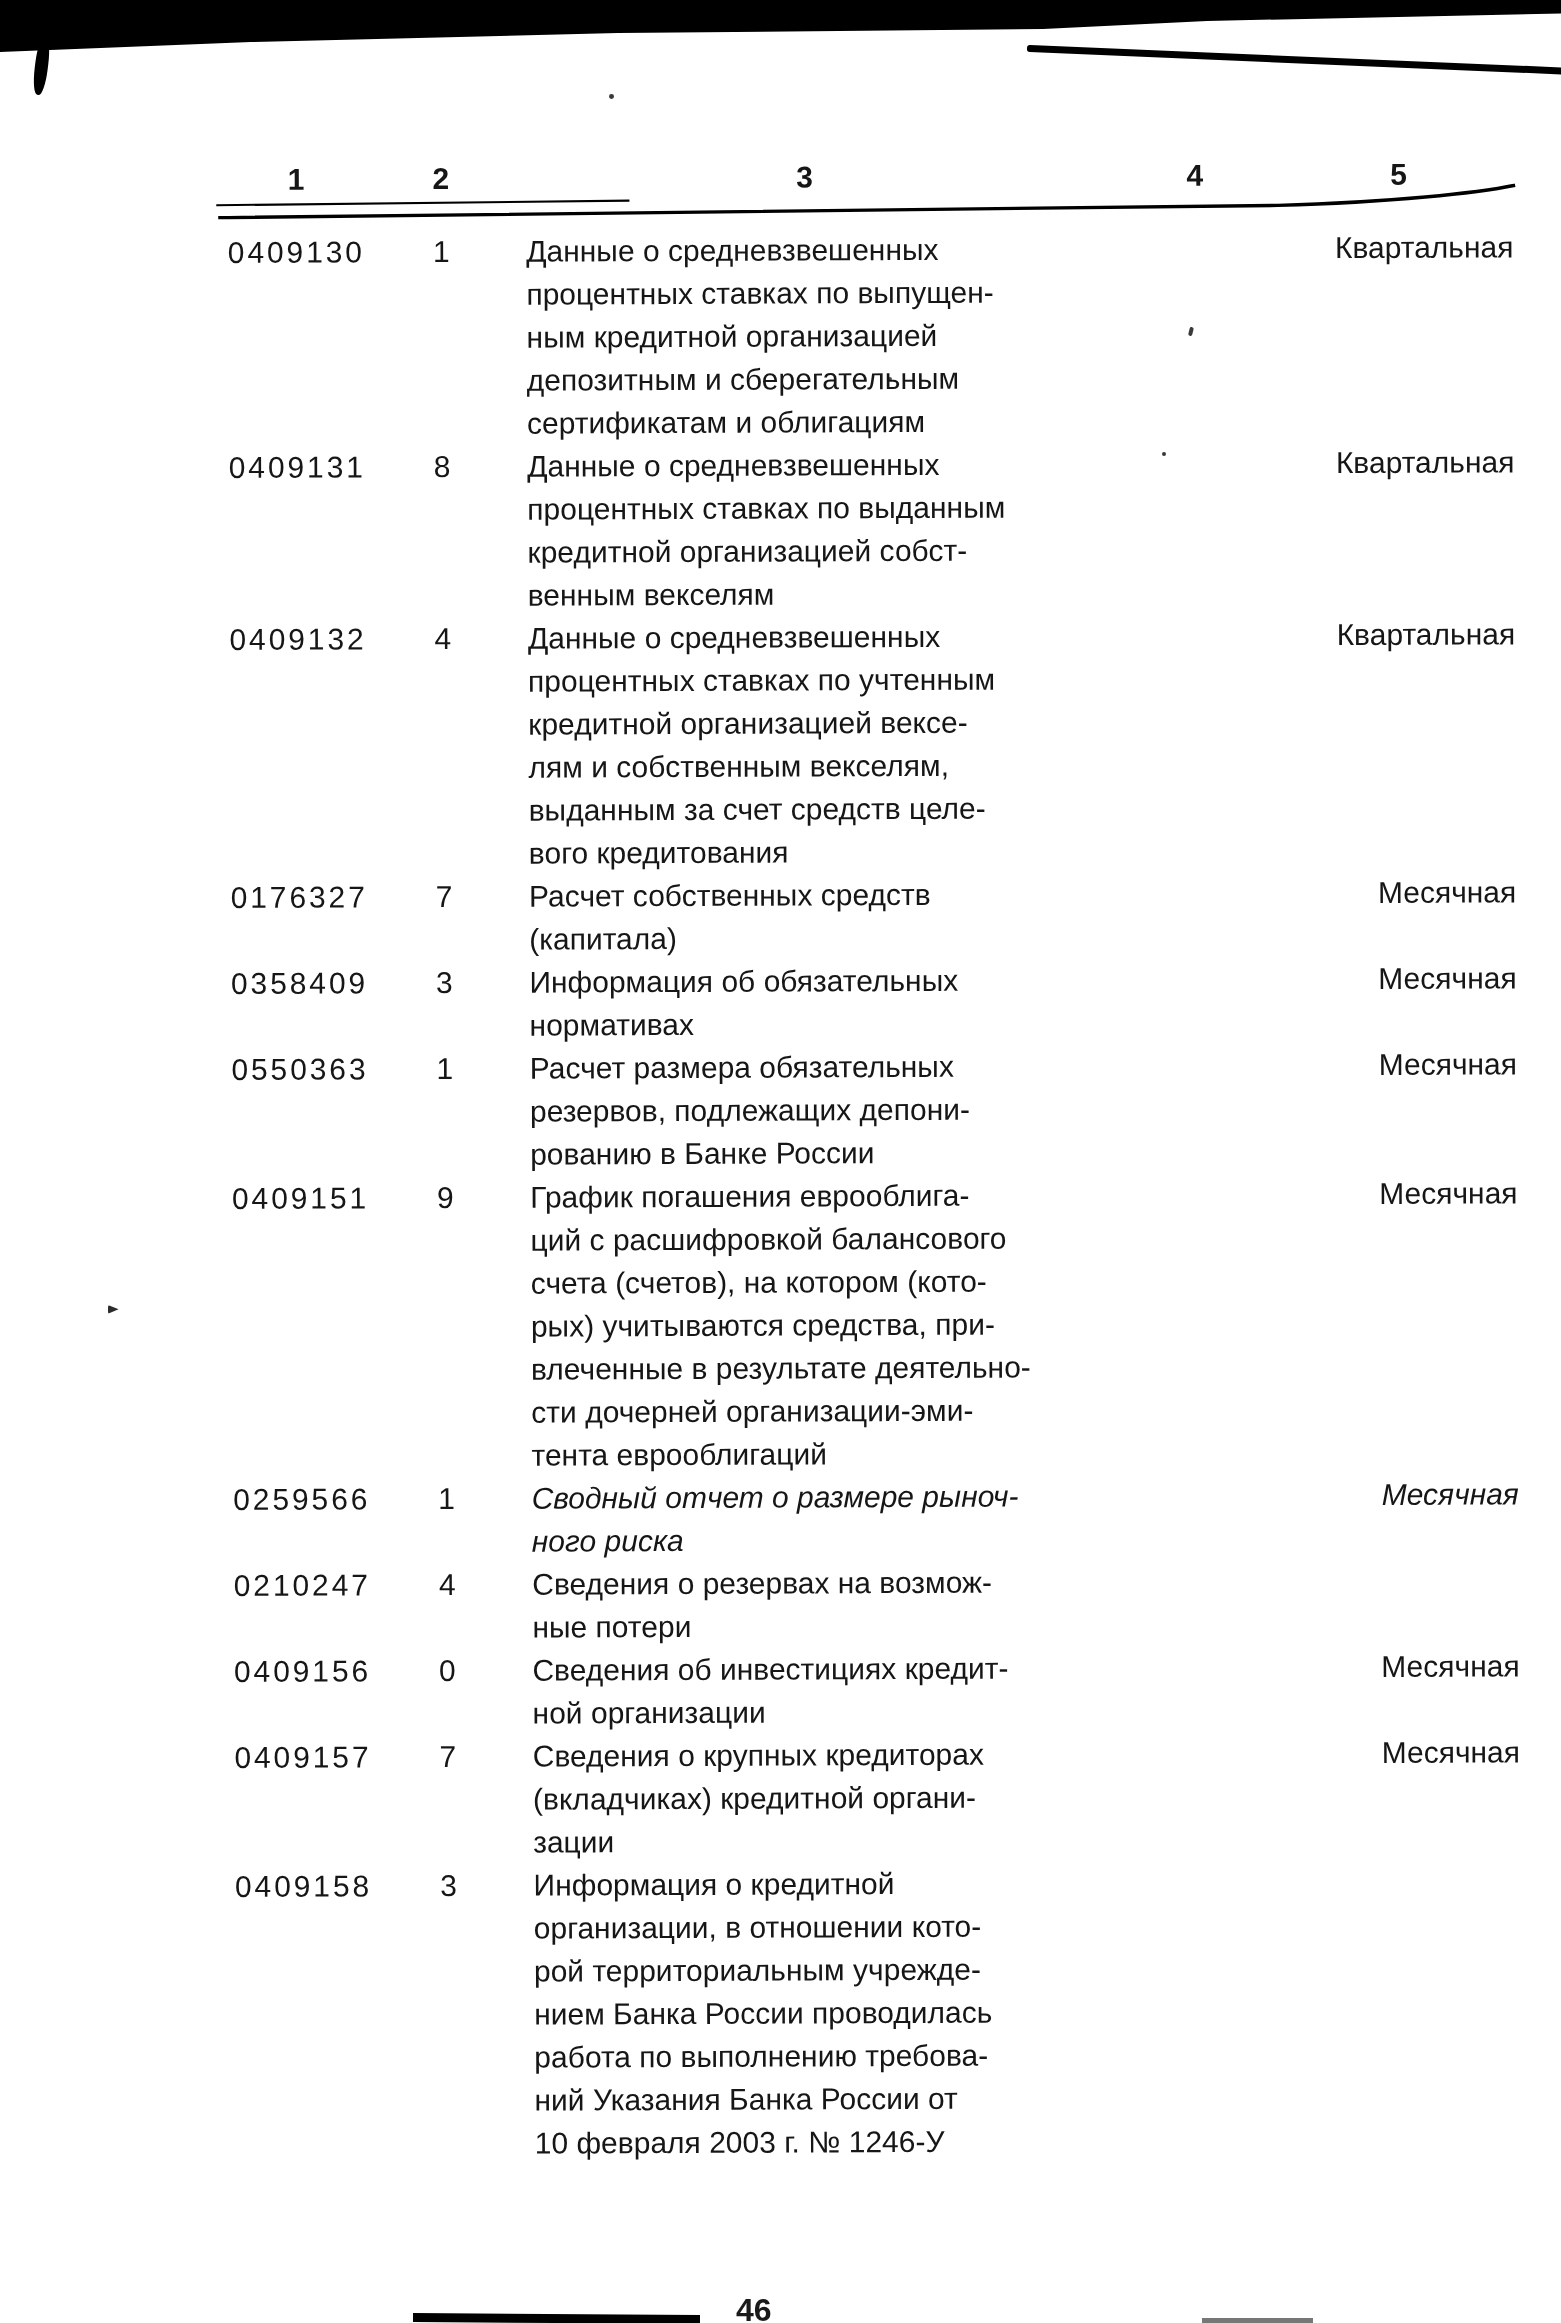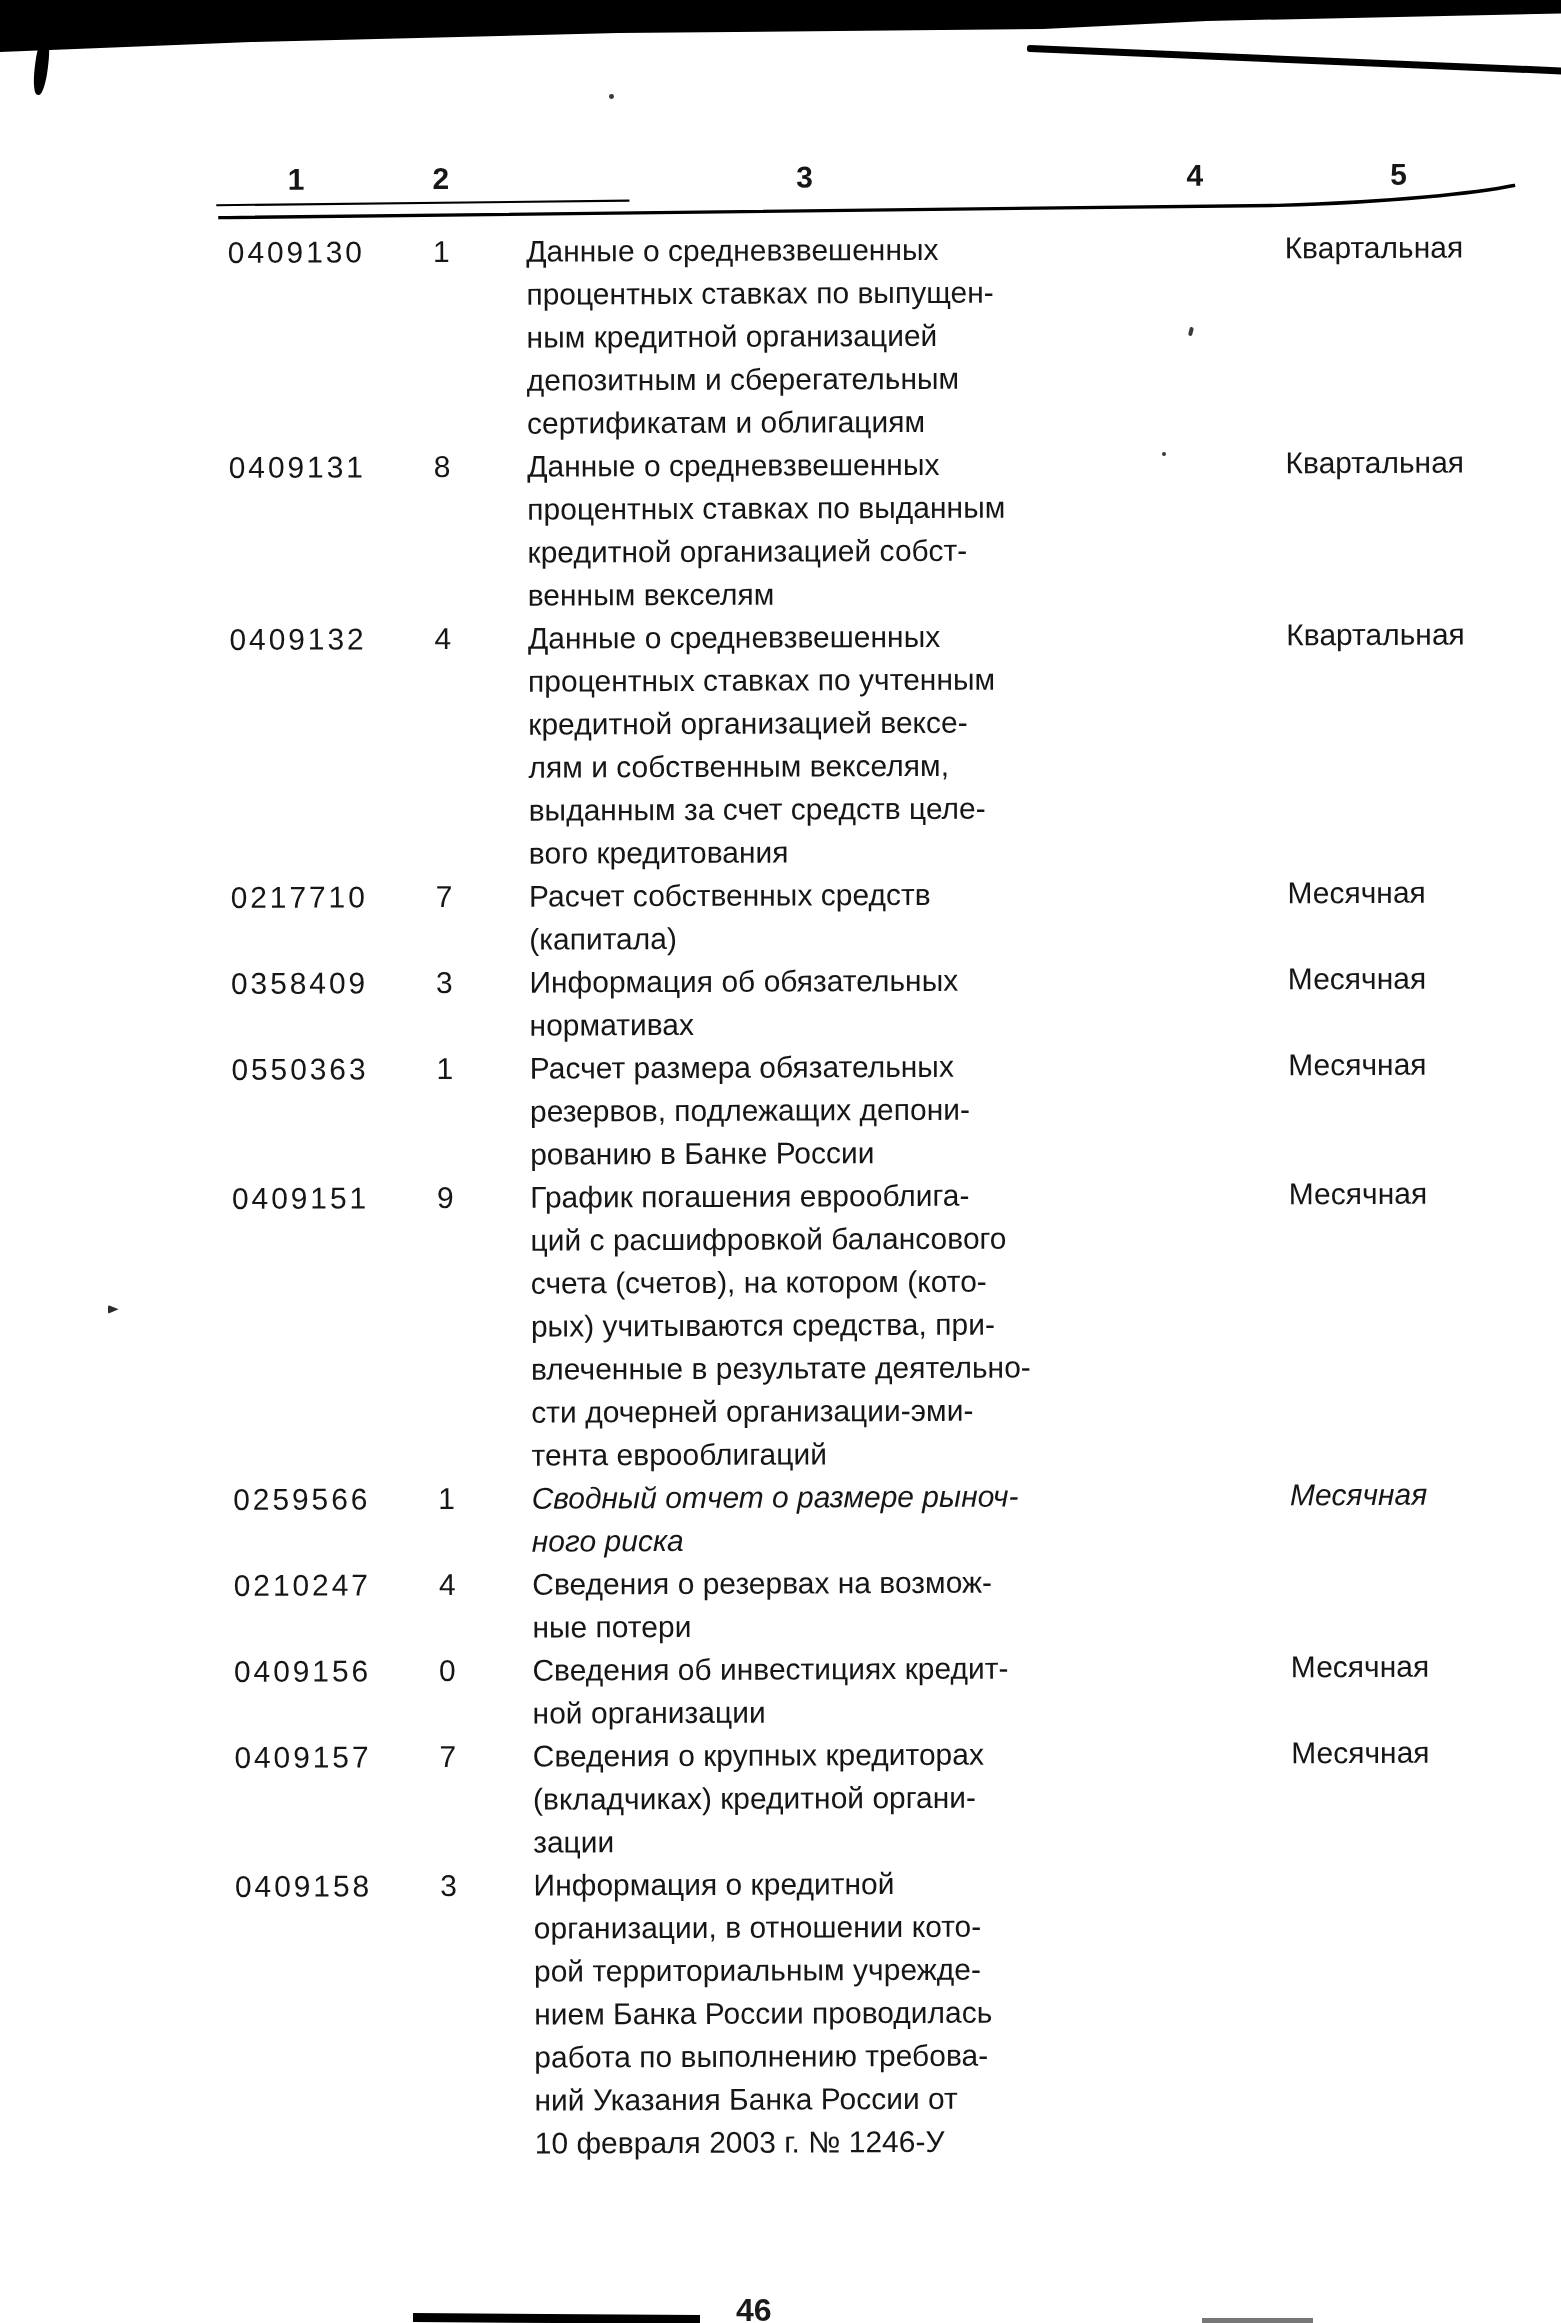--- a/index.html
+++ b/index.html
@@ -55,21 +55,21 @@
   .hdr-rule-svg { position:absolute; top:29px; left:-3.9px; width:1313px; height:44px; }
 
   .tbody { margin-top:27px; }
   .row { display:flex; align-items:flex-start; }
   .cell { font-size:30px; line-height:43px; }
   .c-code  { width:164px; text-align:center; letter-spacing:2.9px; }
   .c-code.bold { font-weight:400; }
   .c-num   { width:126px; text-align:center; }
   .c-desc  { width:602px; padding-left:22px; white-space:pre-line; }
   .c-gap   { width:179px; }
-  .c-period{ width:229px; text-align:left; white-space:pre-line; }
+  .c-period{ width:229px; text-align:right; white-space:pre-line; }
   .row.italic .c-desc, .row.italic .c-period { font-style:italic; }
 
   .page-number {
     position:absolute; left:736px; top:2292px;
     font-size:32px; font-weight:bold; color:#1a1a1a;
   }
 </style>
 </head>
 <body>
 
@@ -130,21 +130,21 @@
 процентных ставках по учтенным
 кредитной организацией вексе-
 лям и собственным векселям,
 выданным за счет средств целе-
 вого кредитования</div>
     <div class="cell c-gap"></div>
     <div class="cell c-period">Квартальная</div>
   </div>
 
   <div class="row">
-    <div class="cell c-code">0217710</div>
+    <div class="cell c-code">0176327</div>
     <div class="cell c-num">7</div>
     <div class="cell c-desc">Расчет собственных средств
 (капитала)</div>
     <div class="cell c-gap"></div>
     <div class="cell c-period">Месячная</div>
   </div>
 
   <div class="row">
     <div class="cell c-code">0358409</div>
     <div class="cell c-num">3</div>

